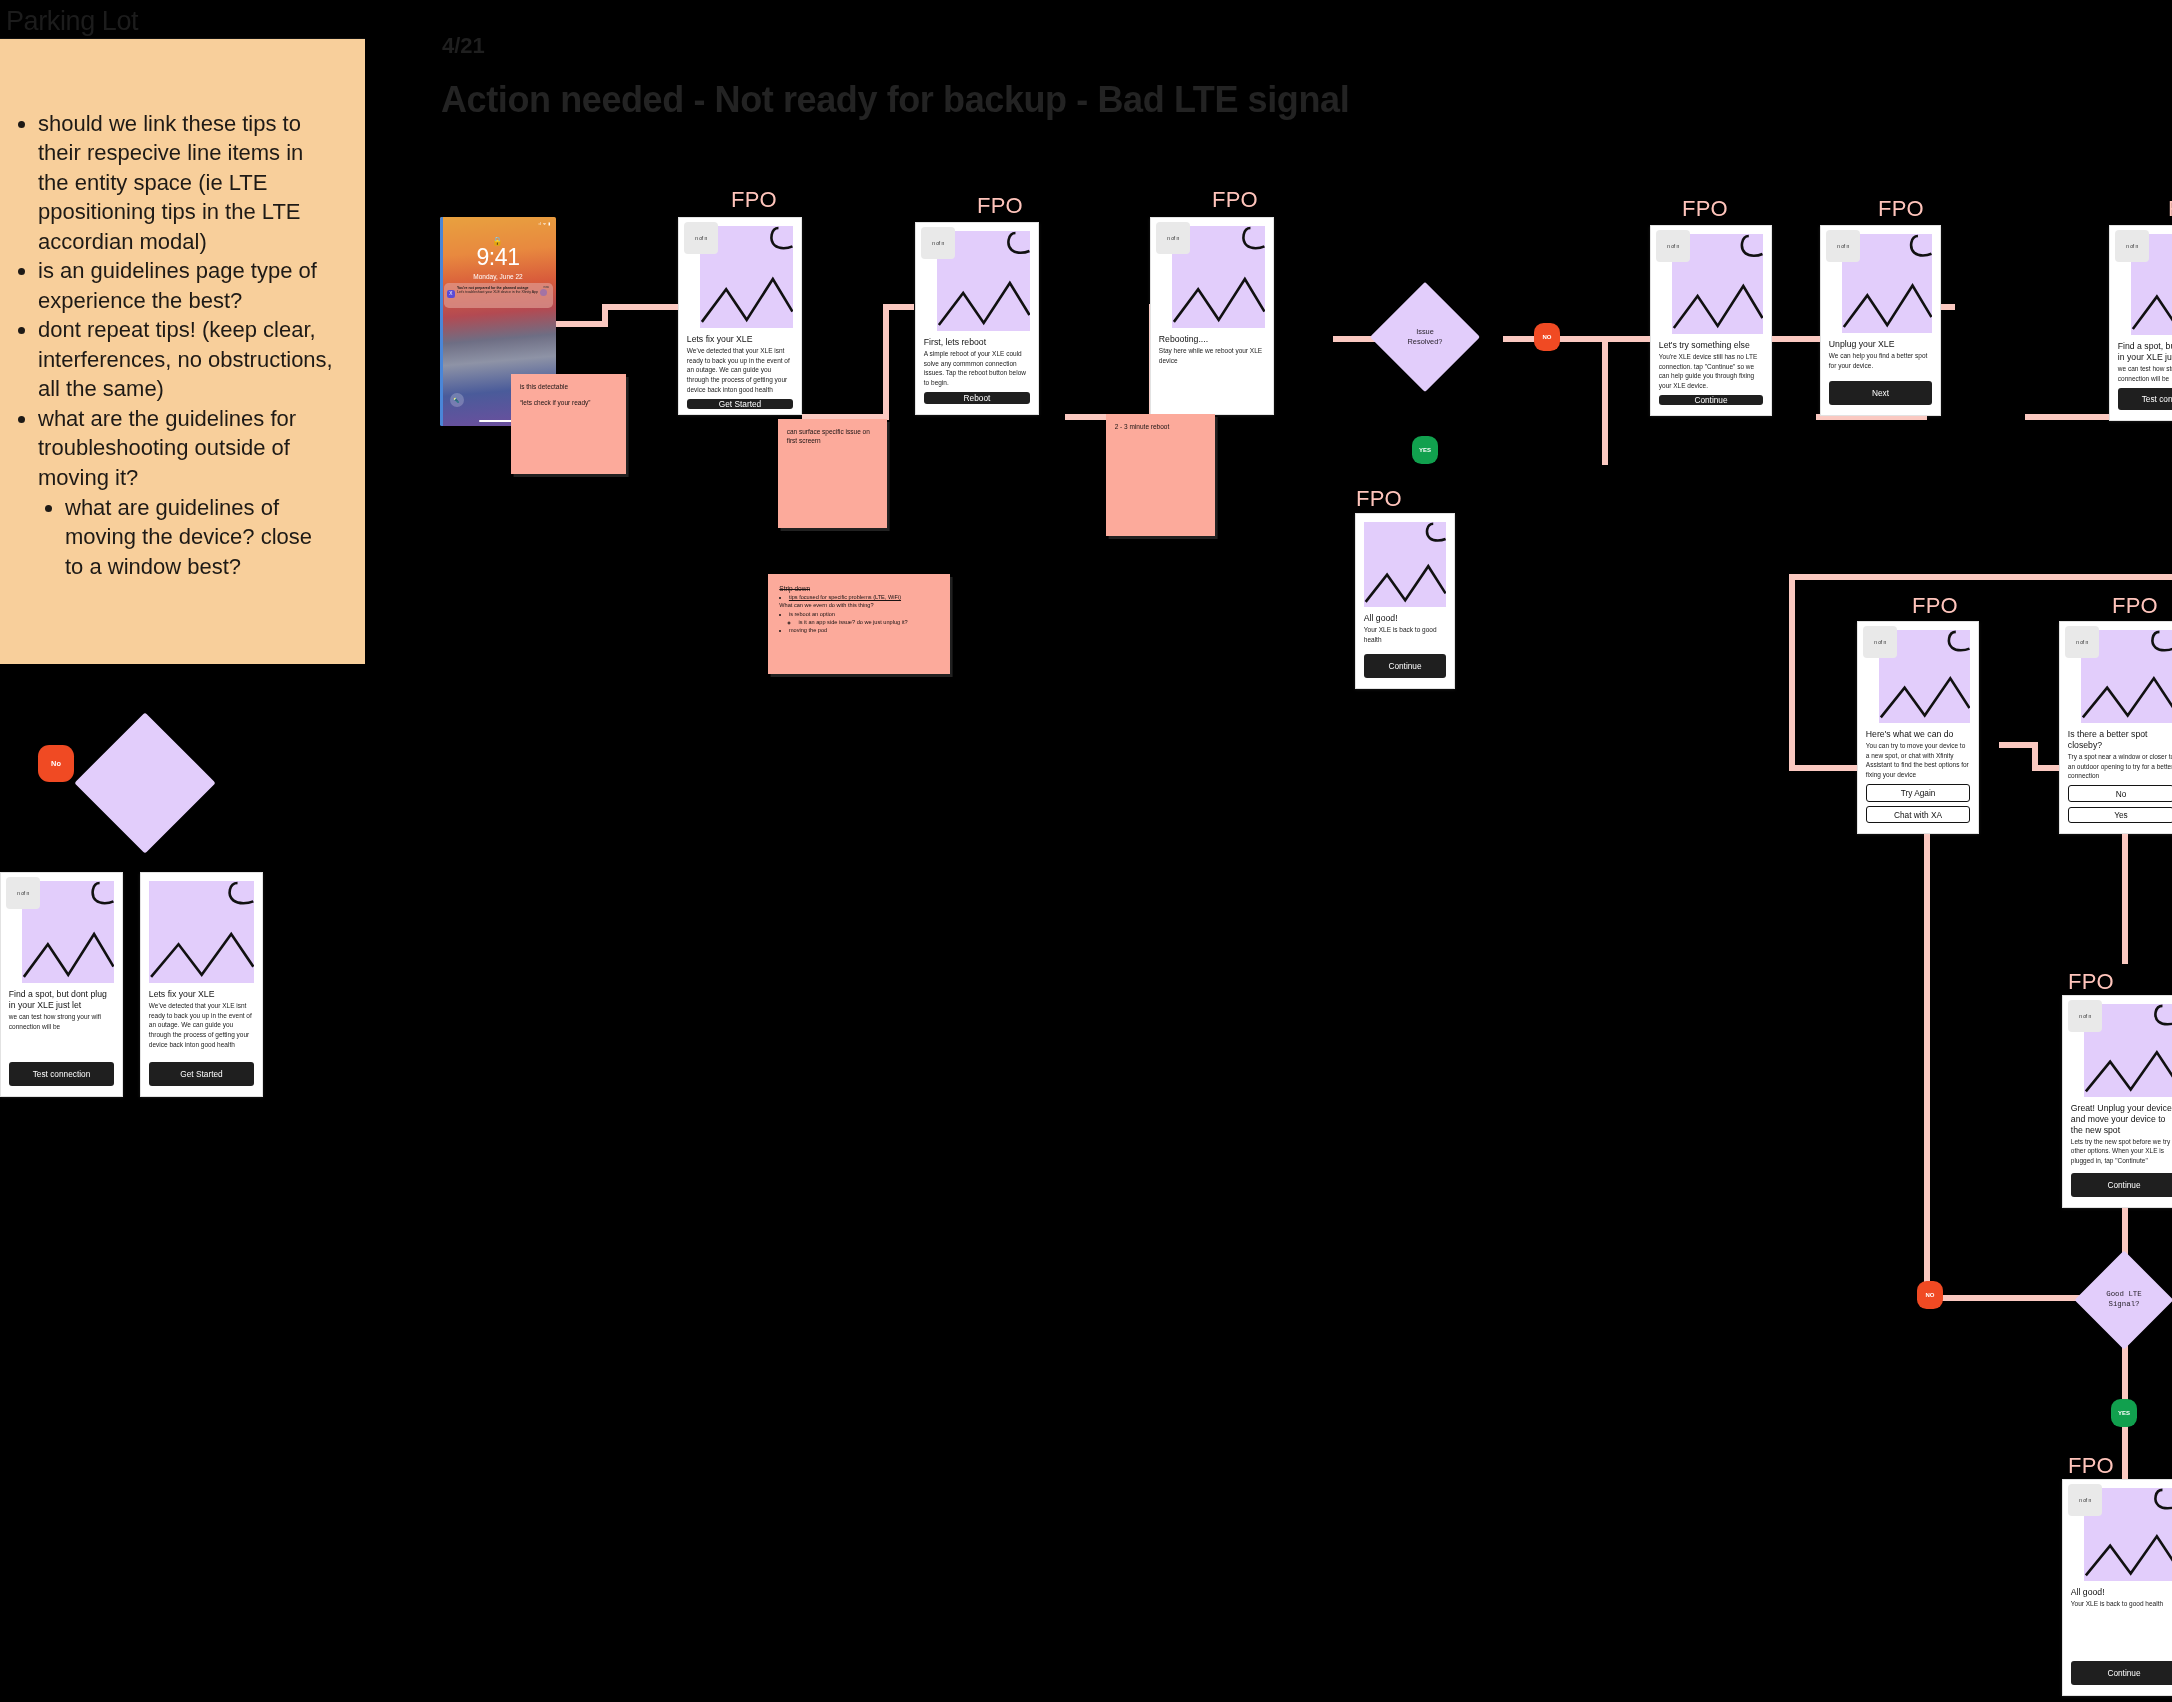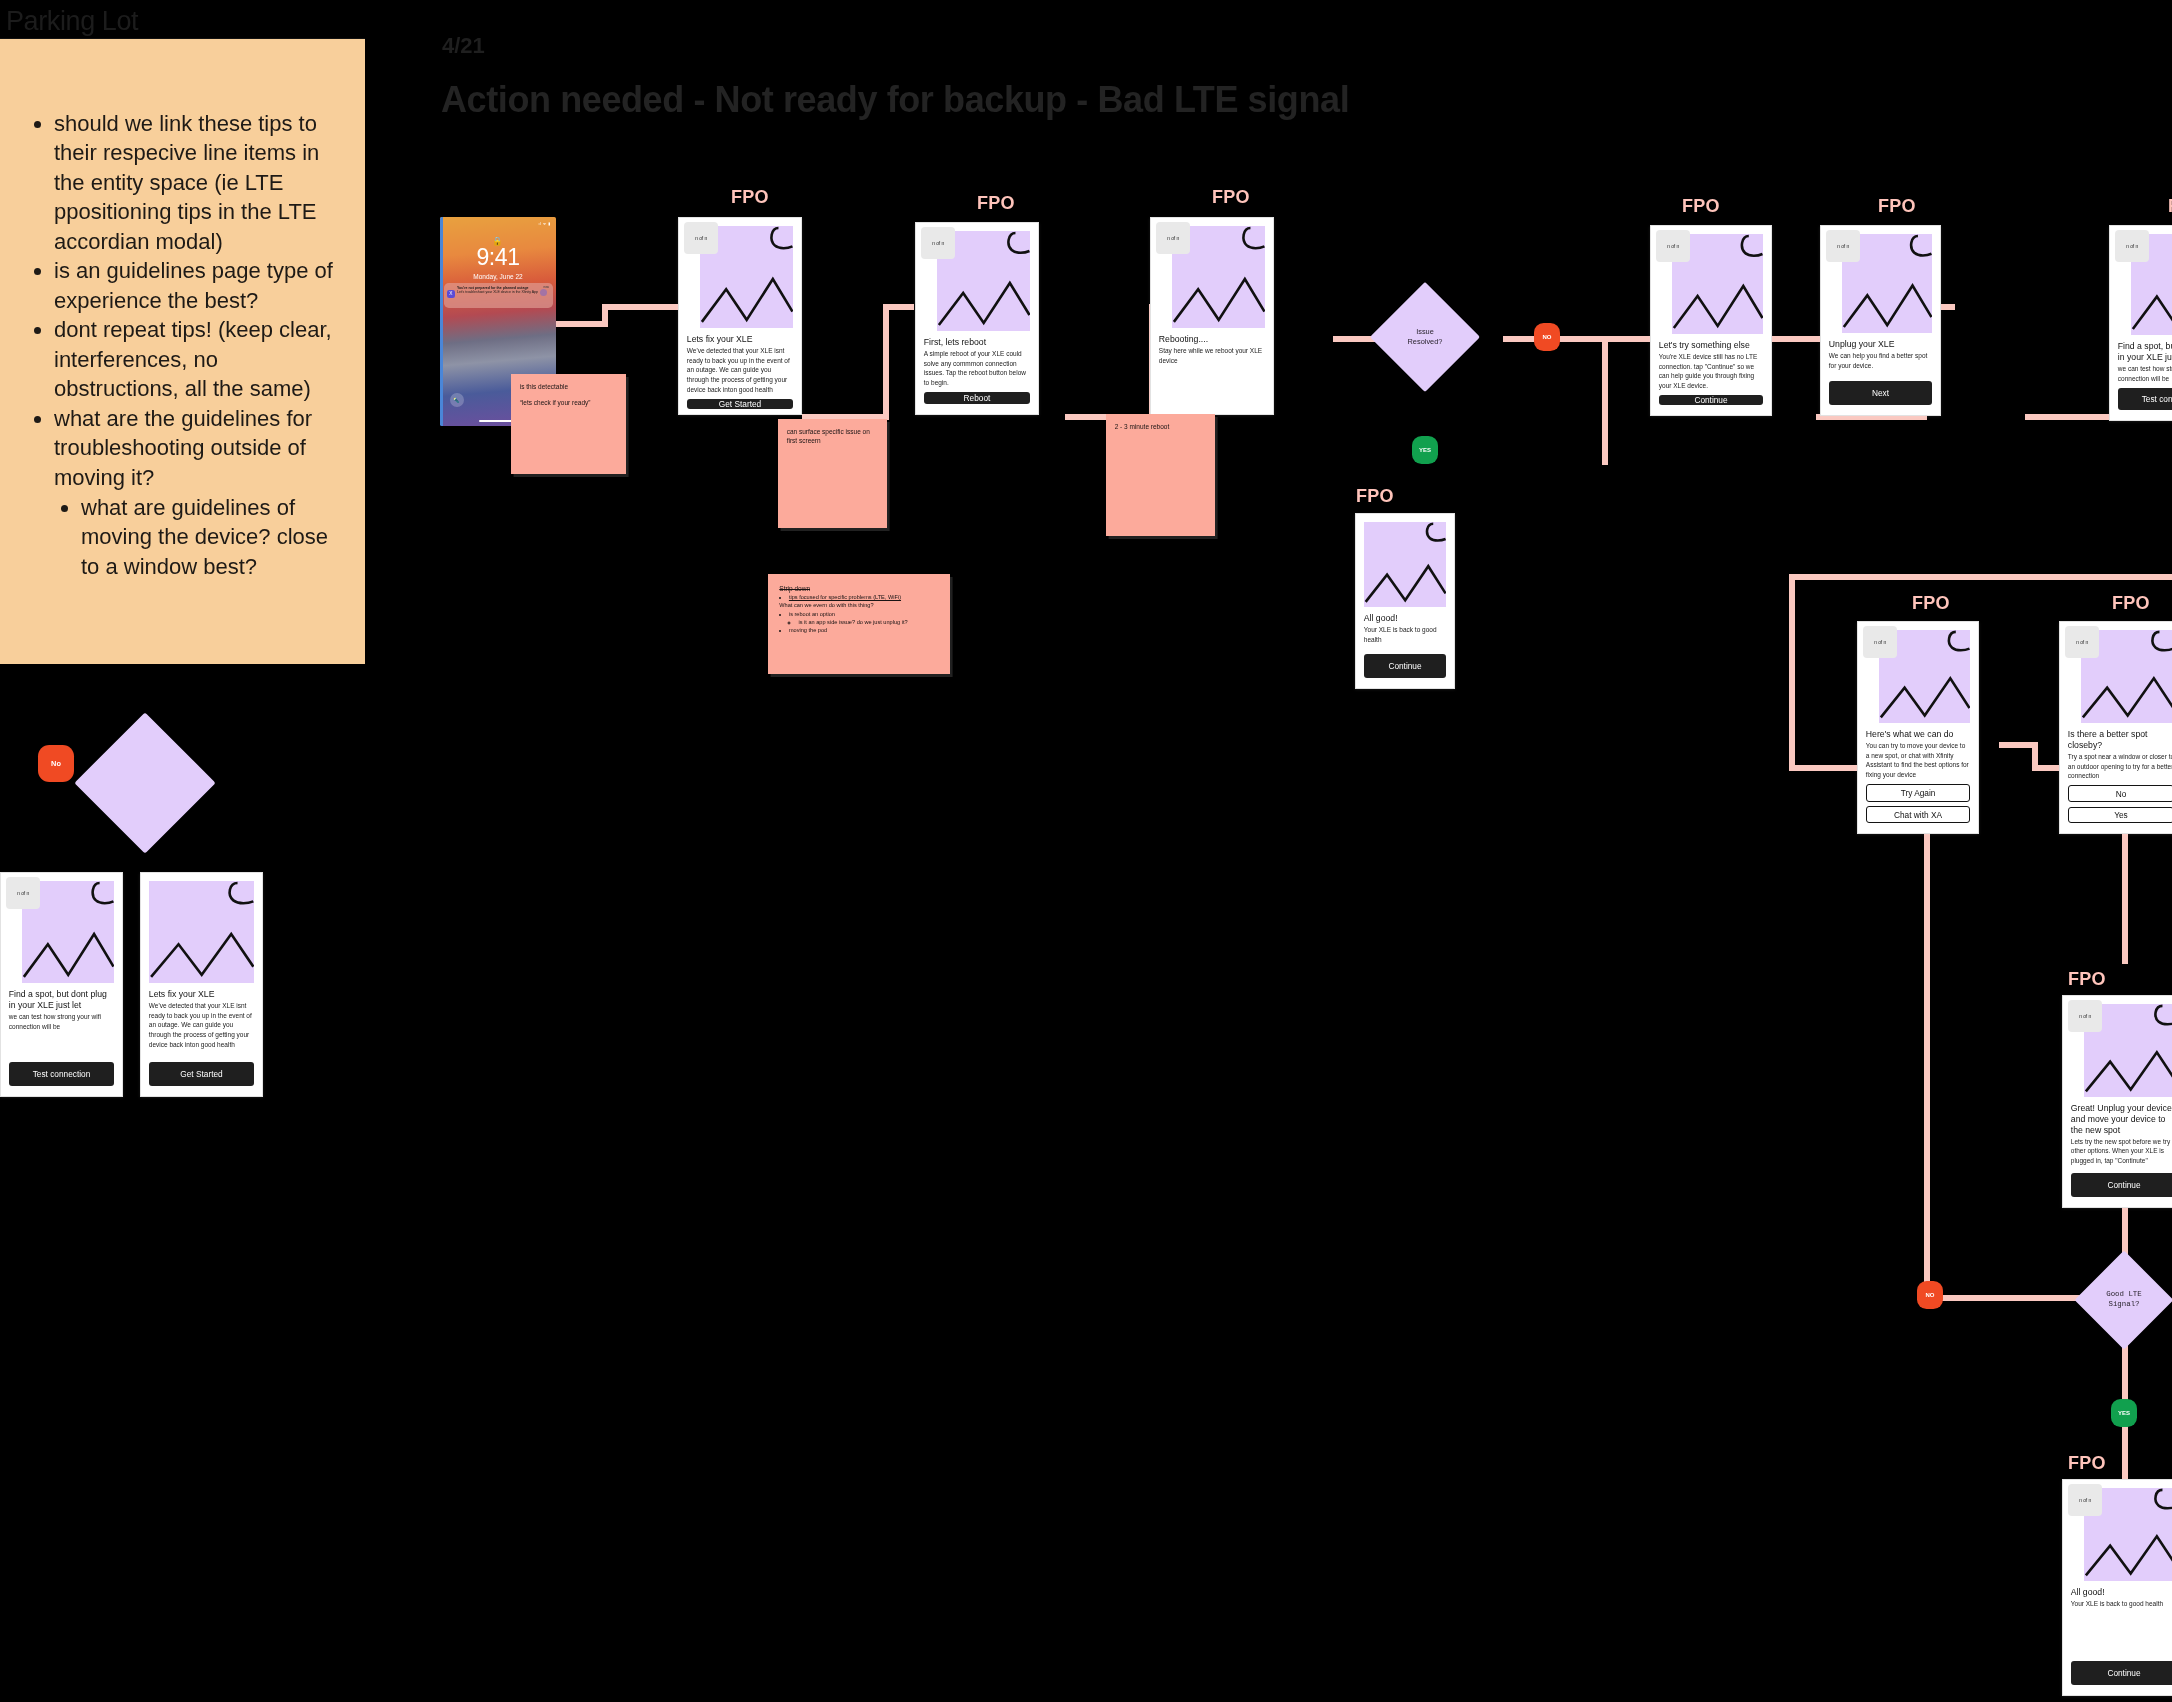--- a/index.html
+++ b/index.html
@@ -13,21 +13,21 @@
   .canvas { position:absolute; inset:0; }
 
   
   #parking-title {
     position:absolute; left:6px; top:6px;
     font-size:27px; font-weight:normal; color:#1c1c1c; letter-spacing:-0.4px;
   }
   #parking-note {
     position:absolute; left:0px; top:38px; width:365px; height:626px;
     background:#f8cf9b; border-top:0.9px solid #111;
-    padding:70px 30px 0 30px;
+    padding:70px 30px 0 14px;
   }
   #parking-note ul { list-style:disc; padding-left:24px; }
   #parking-note li {
     color:#1e1a16; font-size:22px; line-height:1.34; margin-bottom:0px;
   }
   #parking-note li ul { padding-left:27px; margin-top:0.9px;}
   #parking-note li ul li { font-size:22px; }
 
   
   .legend-pill {
@@ -44,21 +44,21 @@
   #flow-date { position:absolute; left:442px; top:33px; font-size:22px; font-weight:bold; color:#1f1f1f;}
   #flow-title { position:absolute; left:441px; top:79px; font-size:36px; font-weight:bold; color:#232323; letter-spacing:-0.4px; white-space:nowrap;}
 
   
   .line { position:absolute; background:#fac8c0; }
   .lh { height:6px; }
   .lv { width:6px; }
 
   
   .fpo {
-    position:absolute; color:#ffc4bb; font-size:18px; font-weight:bold; letter-spacing:0.2px;
+    position:absolute; color:#ffc4bb; font-size:22px; font-weight:normal; letter-spacing:0.2px;
   }
 
   
   .card {
     position:absolute; background:#fff; border:1.3px solid #e2e2e2;
     box-shadow:0 0.9px 3px rgba(255,255,255,0.10);
     display:flex; flex-direction:column;
     padding:7.8px 7.8px 9.6px 7.8px;
   }
   .card .hero-wrap { position:relative; }

